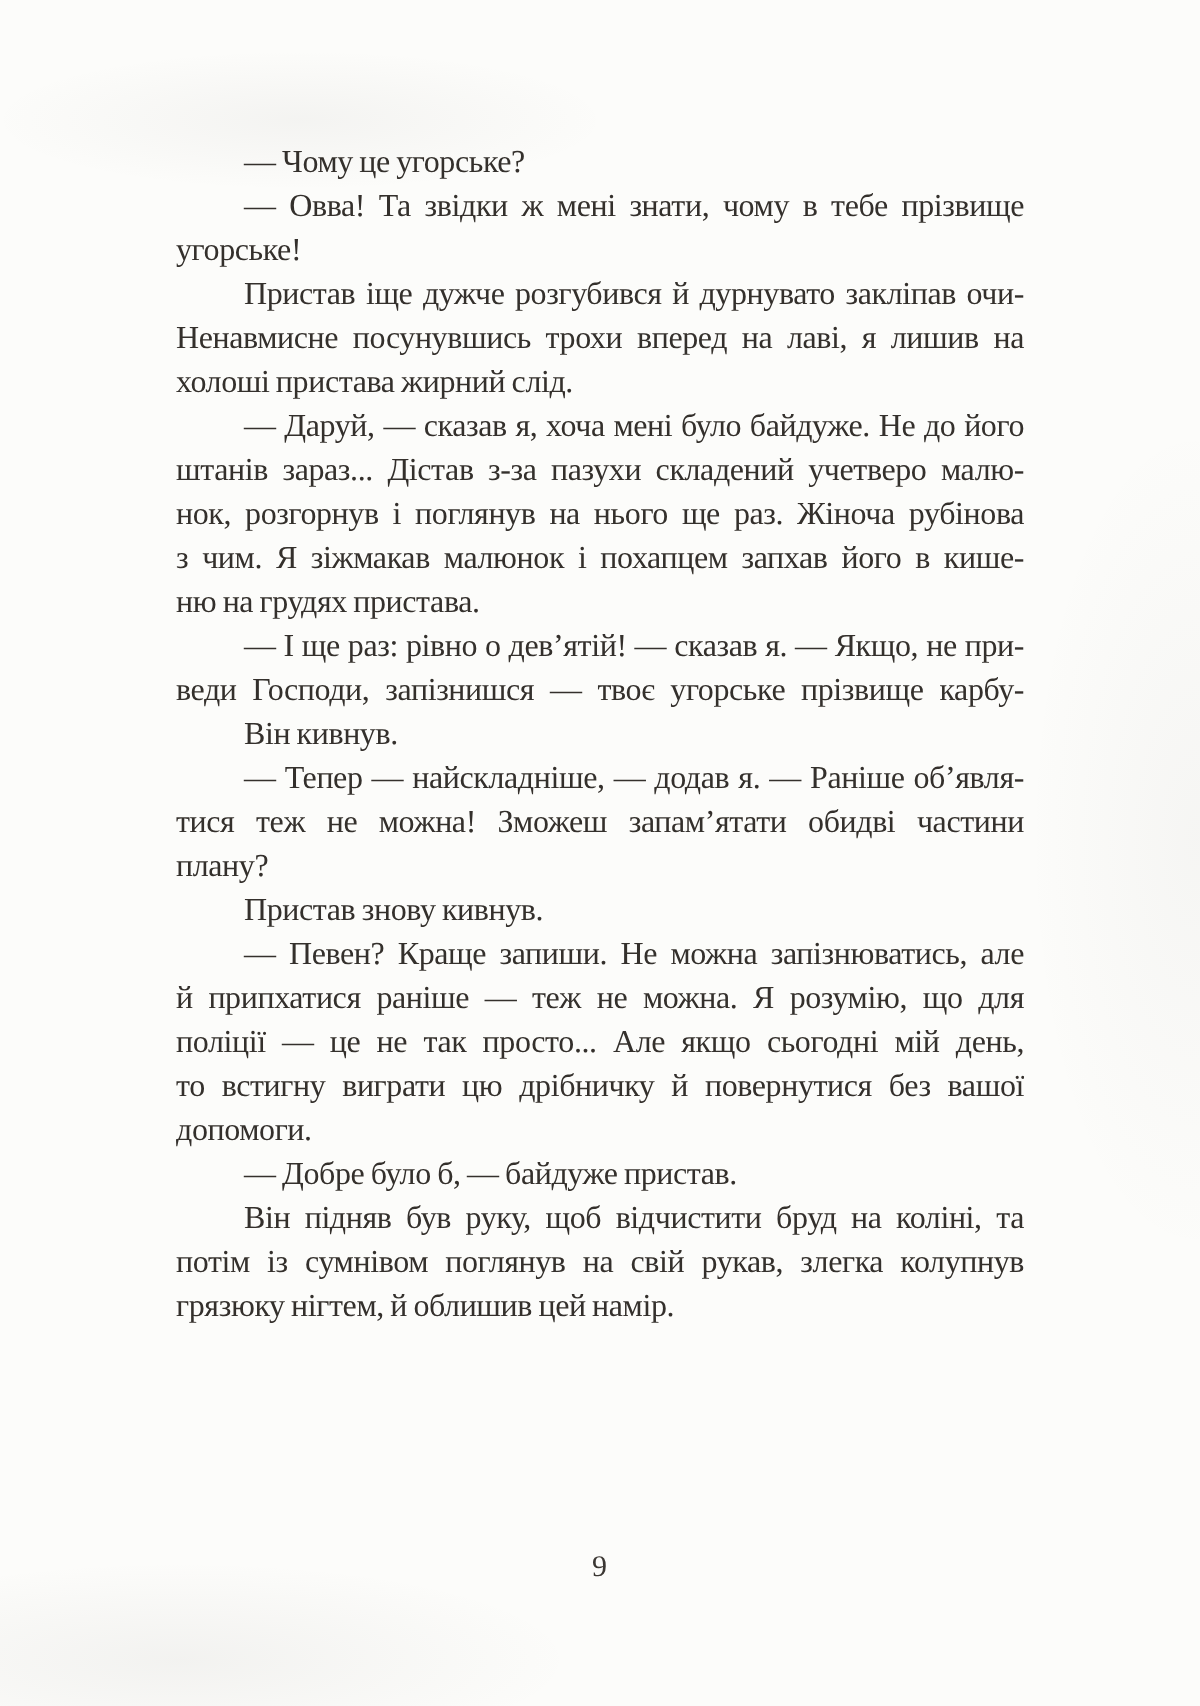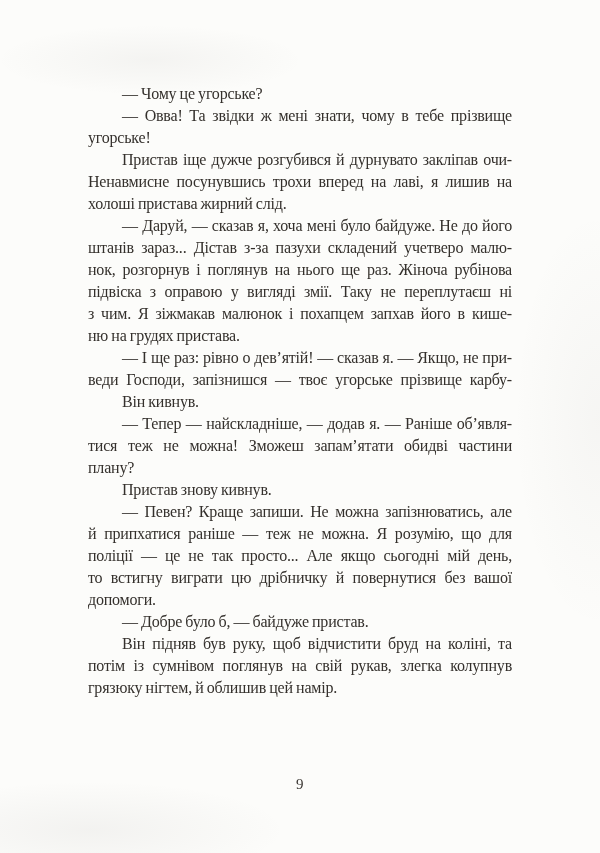--- a/index.html
+++ b/index.html
@@ -15,21 +15,21 @@
       radial-gradient(ellipse 120px 300px at 598px 420px, rgba(90,85,80,0.04), transparent 70%),
       #fcfcfa;
   }
   .page {
     position: absolute;
     inset: 0;
   }
   .text-block {
     position: absolute;
     left: 88px;
-    top: 83px;
+    top: 71px;
     width: 424px;
     font-size: 16px;
     line-height: 22px;
     letter-spacing: -0.2px;
     word-spacing: -0.6px;
     font-family: Liberation Serif, serif;
   }
   .para .line {
     height: 22px;
     overflow: hidden;
@@ -71,21 +71,20 @@
         <div class="line first">Пристав іще дужче розгубився й дурнувато закліпав очи-</div>
       </div>
       <div class="para">
         <div class="line">Ненавмисне посунувшись трохи вперед на лаві, я лишив на</div>
         <div class="line last">холоші пристава жирний слід.</div>
       </div>
       <div class="para">
         <div class="line first">— Даруй, — сказав я, хоча мені було байдуже. Не до його</div>
         <div class="line">штанів зараз... Дістав з-за пазухи складений учетверо малю-</div>
         <div class="line">нок, розгорнув і поглянув на нього ще раз. Жіноча рубінова</div>
-        <div class="line">підвіска з оправою у вигляді змії. Таку не переплутаєш ні</div>
         <div class="line">з чим. Я зіжмакав малюнок і похапцем запхав його в кише-</div>
         <div class="line last">ню на грудях пристава.</div>
       </div>
       <div class="para">
         <div class="line first">— І ще раз: рівно о дев’ятій! — сказав я. — Якщо, не при-</div>
         <div class="line">веди Господи, запізнишся — твоє угорське прізвище карбу-</div>
       </div>
       <div class="para">
         <div class="line first last">Він кивнув.</div>
       </div>

